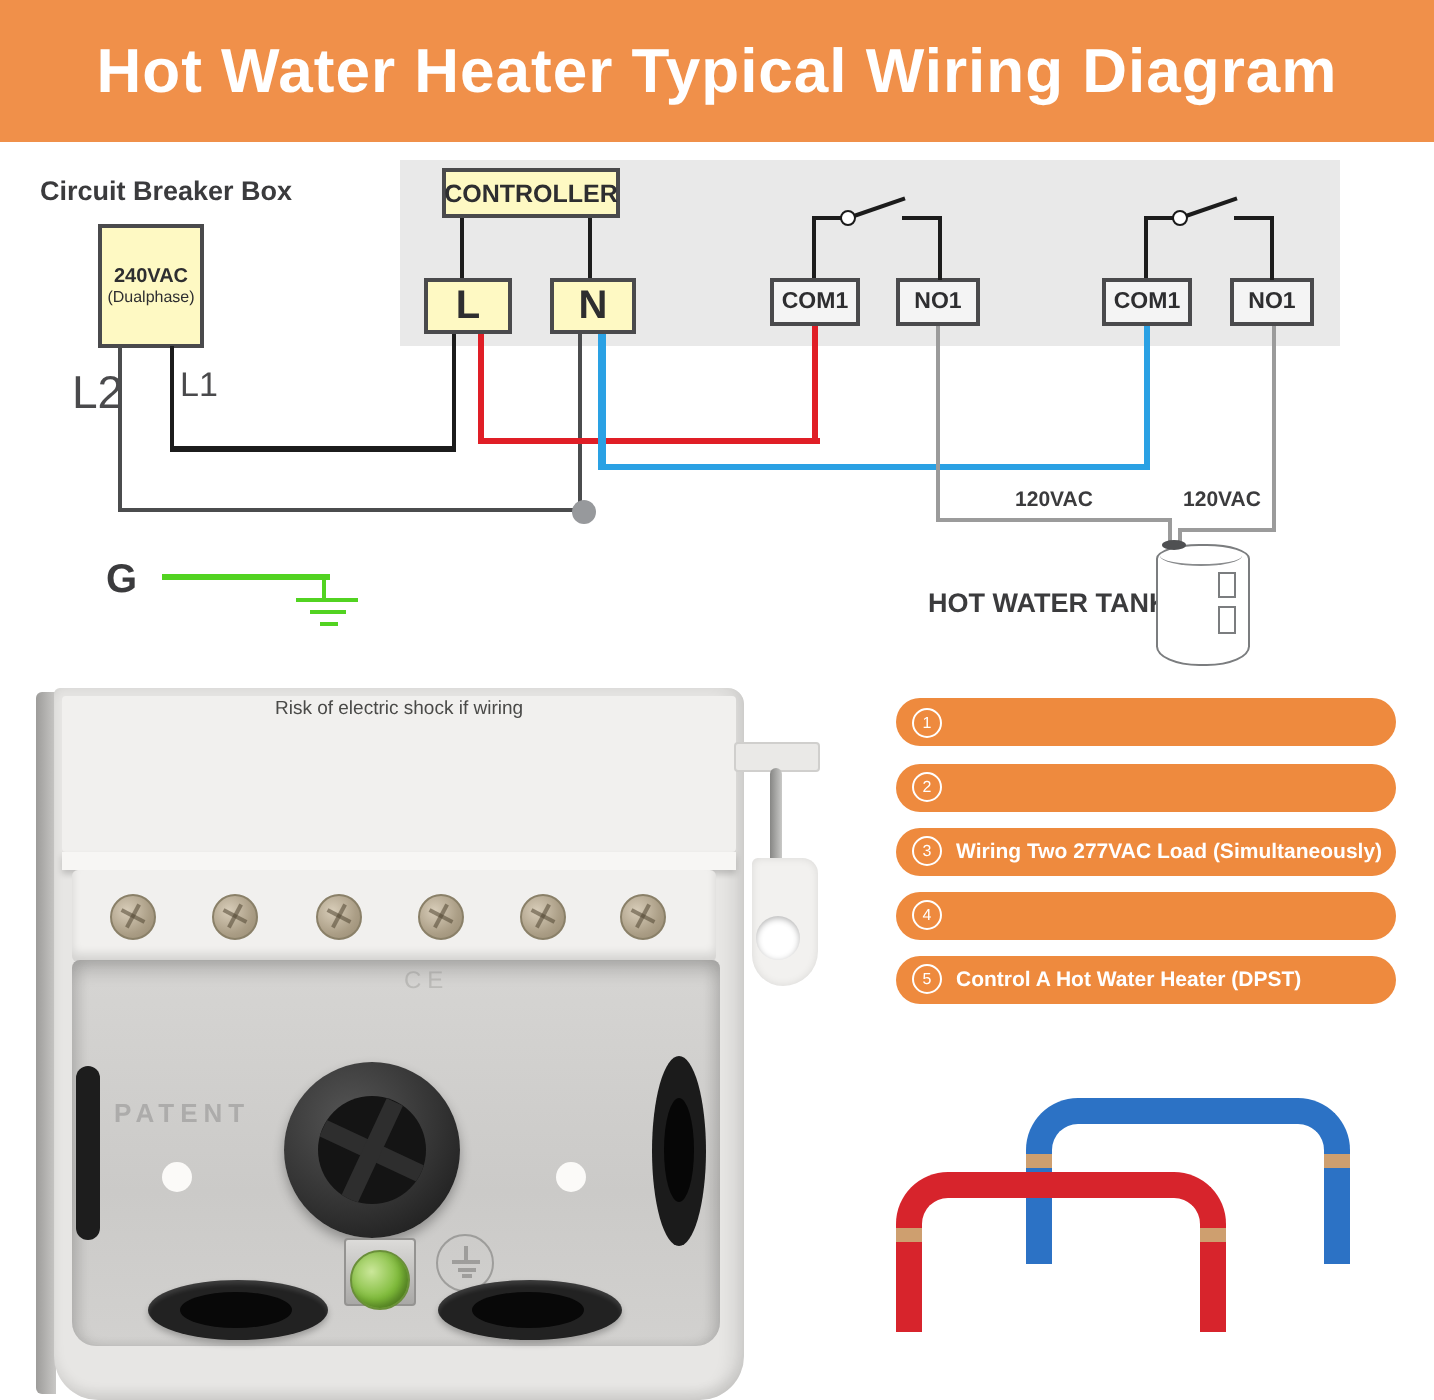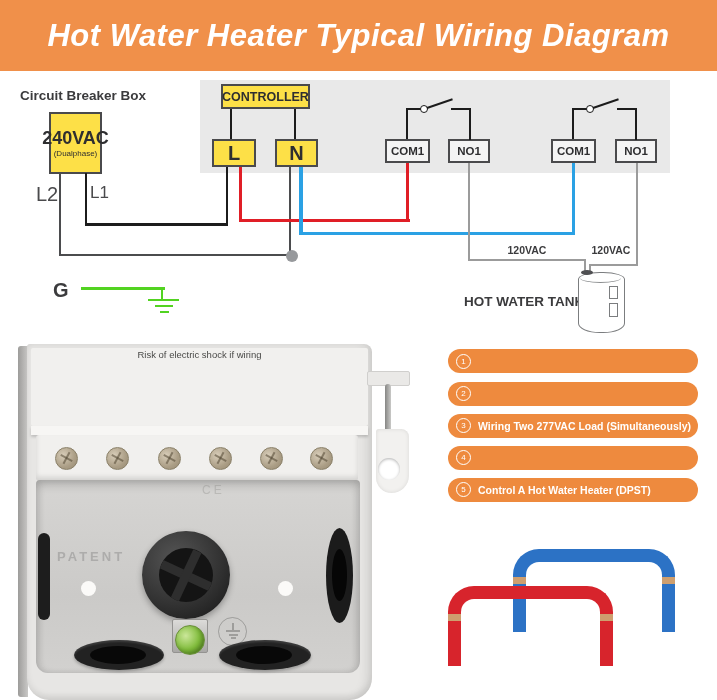--- a/index.html
+++ b/index.html
@@ -1,25 +1,25 @@
 <!DOCTYPE html>
 <html><head>
 <meta charset="utf-8">
 <style>
   html,body{margin:0;padding:0;background:#fff;}
   .page{position:relative;width:717px;height:700px;background:#fff;overflow:hidden;
         font-family:"Liberation Sans","DejaVu Sans",sans-serif;}
   .abs{position:absolute;}
   
-  .header{left:0;top:0;width:717px;height:71px;background:#F0904A;font-style:italic;}
+  .header{left:0;top:0;width:717px;height:71px;background:#F0904A;}
   .header .title{width:100%;text-align:center;line-height:71px;color:#fff;
       font-size:31px;font-weight:bold;letter-spacing:.5px;white-space:nowrap;}
   
   .gray-panel{left:200px;top:80px;width:470px;height:93px;background:#E9E9E9;}
-  .dbox{background:#fde047;border:2px solid #4A4A4C;box-sizing:border-box;
+  .dbox{background:#fef9c3;border:2px solid #4A4A4C;box-sizing:border-box;
         display:flex;align-items:center;justify-content:center;
         color:#2E2E30;font-weight:bold;}
   .relaybox{background:#F4F4F4;}
   .lbl{color:#3B3B3D;white-space:nowrap;}
   .wire{position:absolute;}
   .w-black{background:#1C1C1C;}
   .w-dark{background:#4B4C4E;}
   .w-red{background:#E01E26;}
   .w-blue{background:#2AA1E4;}
   .w-gray{background:#9B9B9B;}
@@ -111,24 +111,24 @@
   <div class="abs header">
     <div class="title">Hot Water Heater Typical Wiring Diagram</div>
   </div>
 
   <div>
     <div class="abs gray-panel"></div>
 
     <div class="abs lbl" style="left:20px;top:88px;width:118px;text-align:center;font-size:13.5px;font-weight:bold;">Circuit Breaker Box</div>
 
     <div class="abs dbox" style="left:49px;top:112px;width:53px;height:62px;border-width:2.5px;flex-direction:column;">
-      <div style="font-size:18px;">240VAC</div>
+      <div style="font-size:10px;">240VAC</div>
       <div style="font-size:8px;font-weight:normal;">(Dualphase)</div>
     </div>
-    <div class="abs lbl" style="left:36px;top:183px;font-size:20px;color:#4A4A4C;">L2</div>
+    <div class="abs lbl" style="left:36px;top:183px;font-size:23px;color:#4A4A4C;">L2</div>
     <div class="abs lbl" style="left:90px;top:183px;font-size:17px;color:#4A4A4C;">L1</div>
 
     <div class="abs dbox" style="left:221px;top:84px;width:89px;height:25px;font-size:12.5px;">CONTROLLER</div>
     <div class="wire w-black" style="left:230px;top:109px;width:2px;height:30px;"></div>
     <div class="wire w-black" style="left:294px;top:109px;width:2px;height:30px;"></div>
 
     <div class="abs dbox" style="left:212px;top:139px;width:44px;height:28px;font-size:20px;">L</div>
     <div class="abs dbox" style="left:275px;top:139px;width:43px;height:28px;font-size:20px;">N</div>
 
     <div class="abs dbox relaybox" style="left:385px;top:139px;width:45px;height:24px;font-size:11.5px;">COM1</div>

